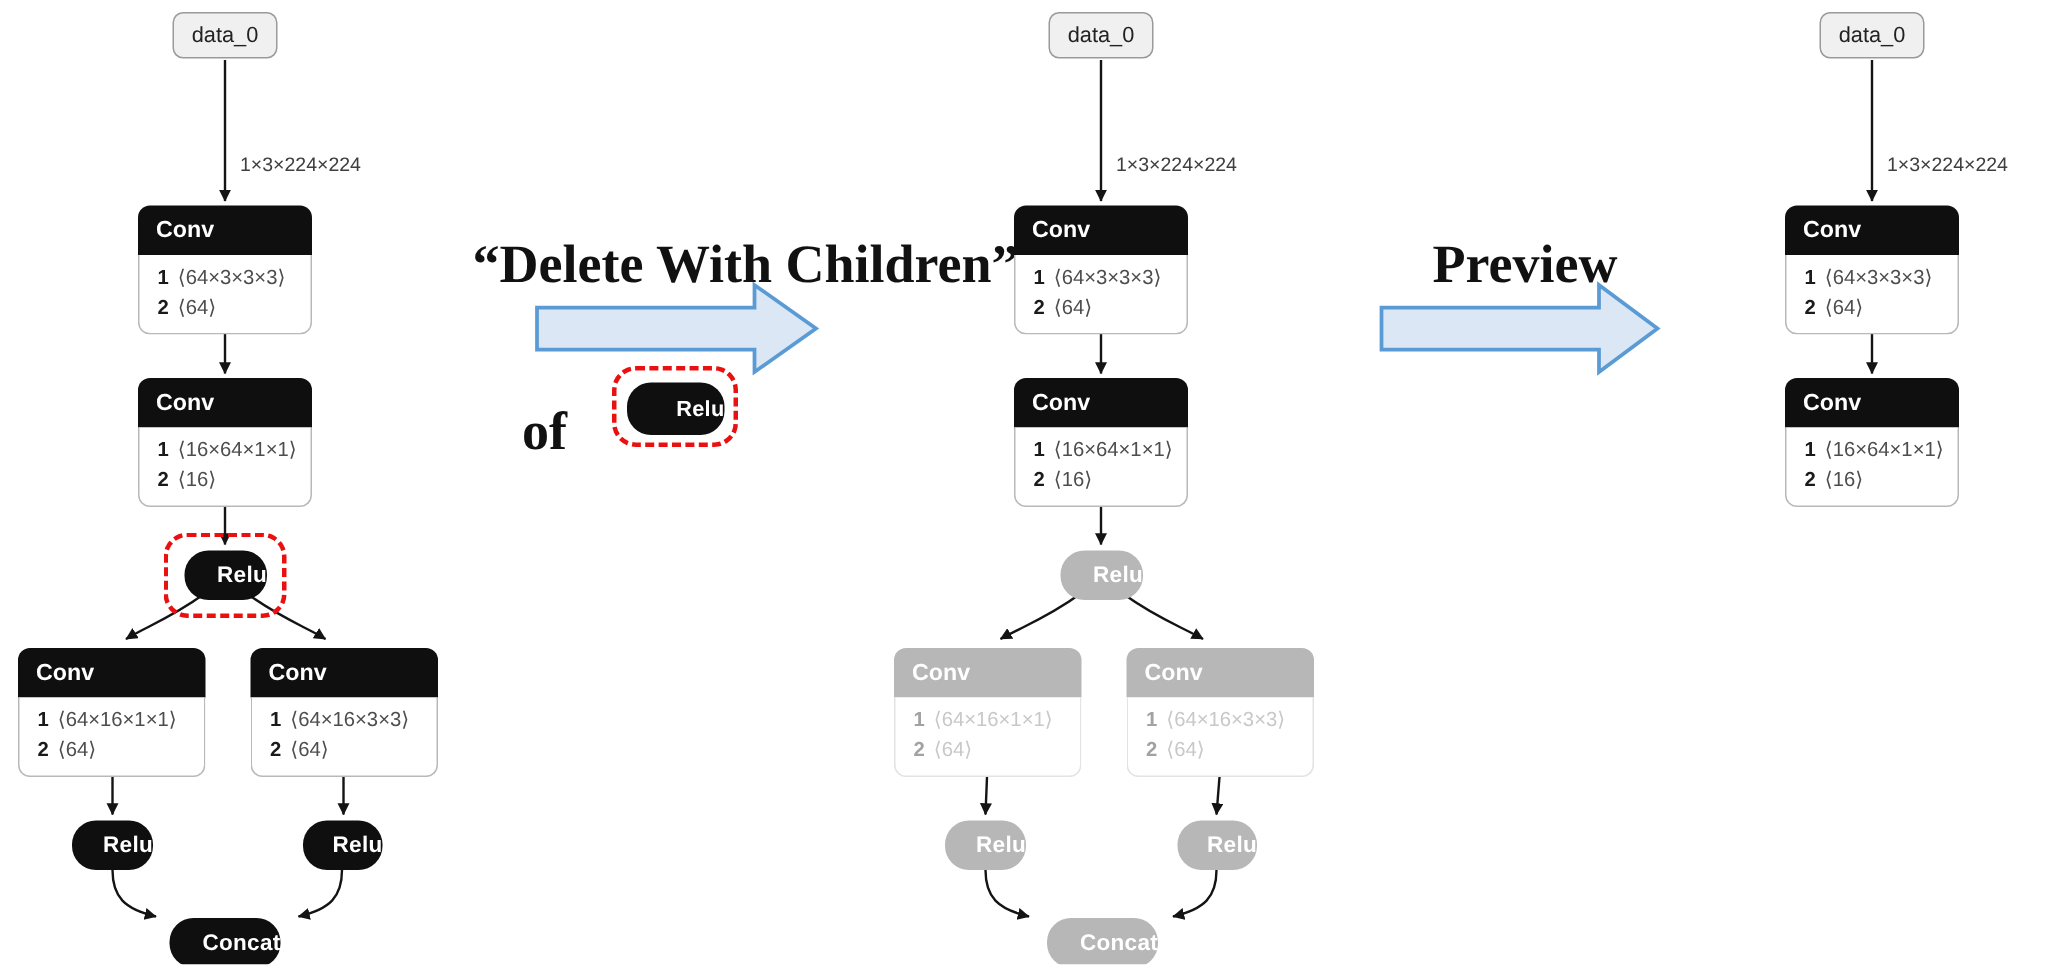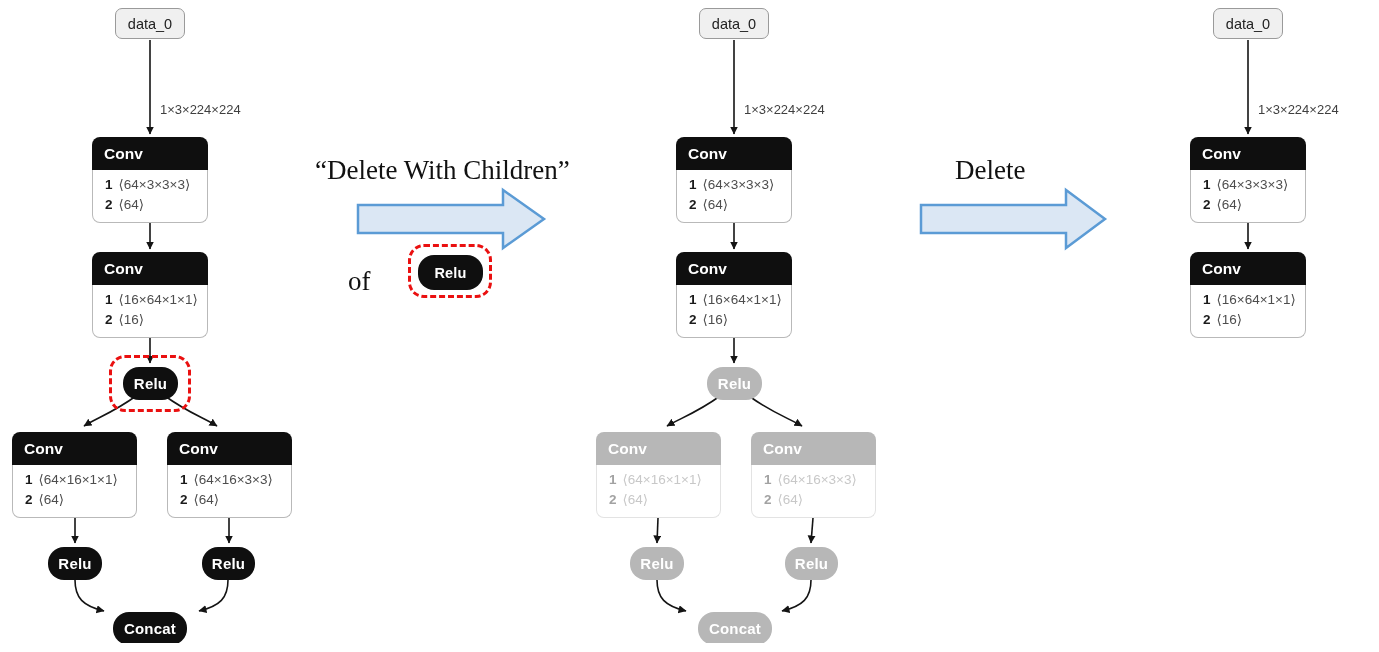--- a/index.html
+++ b/index.html
@@ -15,21 +15,21 @@
   .node{position:absolute;z-index:2;box-sizing:border-box;}
 
   .input-node{
     background:var(--input-fill,#f0f0f0);border:1px solid var(--input-border,#9a9a9a);
     border-radius:7px;color:#222;font-size:14.5px;
     display:flex;align-items:center;justify-content:center;
   }
   .op-node{
     background:var(--node-black,#0f0f0f);color:#fff;border-radius:16px;
     font-size:15px;font-weight:600;letter-spacing:.2px;
-    display:flex;align-items:center;justify-content:center;
+    display:flex;align-items:center;justify-content:flex-end;
   }
   .conv-node{border-radius:20px;}
   .conv-header{
     height:33px;line-height:33px;padding-left:12px;
     background:var(--node-black,#0f0f0f);color:#fff;
     font-size:15.5px;font-weight:600;border-radius:8px 8px 0 0;
   }
   .conv-body{
     background:#fff;border:1px solid var(--node-border,#b9b9b9);border-top:none;
     border-radius:0 0 8px 8px;padding:5px 8px 7px 12px;
@@ -48,21 +48,21 @@
   .edge-label{
     position:absolute;z-index:2;font-size:13px;color:var(--edge-label,#3f3f3f);white-space:nowrap;margin-top:24px;
   }
   .highlight-ring{
     position:absolute;z-index:3;box-sizing:border-box;
     border:3.5px dashed var(--highlight-red,#ea1010);border-radius:16px;
     background:transparent;pointer-events:none;
   }
   .caption{
     position:absolute;z-index:2;color:var(--caption-text,#111111);
-    font-family:"Liberation Serif","DejaVu Serif",serif;font-size:27px;white-space:nowrap;
+    font-family:"Liberation Serif","DejaVu Serif",serif;font-size:36px;white-space:nowrap;font-weight:bold;
   }
 </style>
 </head>
 <body>
 
 <div id="canvas">
 
   <svg id="edge-layer" viewBox="0 0 1379 652">
     <defs>
       <marker id="arrowhead" markerUnits="userSpaceOnUse" markerWidth="10" markerHeight="10" refX="7.5" refY="4" orient="auto">
@@ -150,21 +150,21 @@
       <span>Concat</span>
     </div>
   </div>
 
   <div class="caption" style="left:315px;top:155px">“Delete With Children”</div>
   <div class="caption" style="left:348px;top:266px">of</div>
   <div class="highlight-ring" style="left:408px;top:244px;width:84px;height:54px"></div>
   <div class="node op-node" style="left:418px;top:255px;width:65px;height:35px;font-size:14.5px">
     <span>Relu</span>
   </div>
-  <div class="caption" style="left:955px;top:155px">Delete</div>
+  <div class="caption" style="left:955px;top:155px">Preview</div>
 
   <div>
     <div class="node input-node" style="left:699px;top:8px;width:70px;height:31px">
       <span>data_0</span>
     </div>
     <div class="edge-label" style="left:744px;top:78px">1×3×224×224</div>
 
     <div class="node conv-node" style="left:676px;top:137px;width:116px">
       <div class="conv-header">Conv</div>
       <div class="conv-body">

